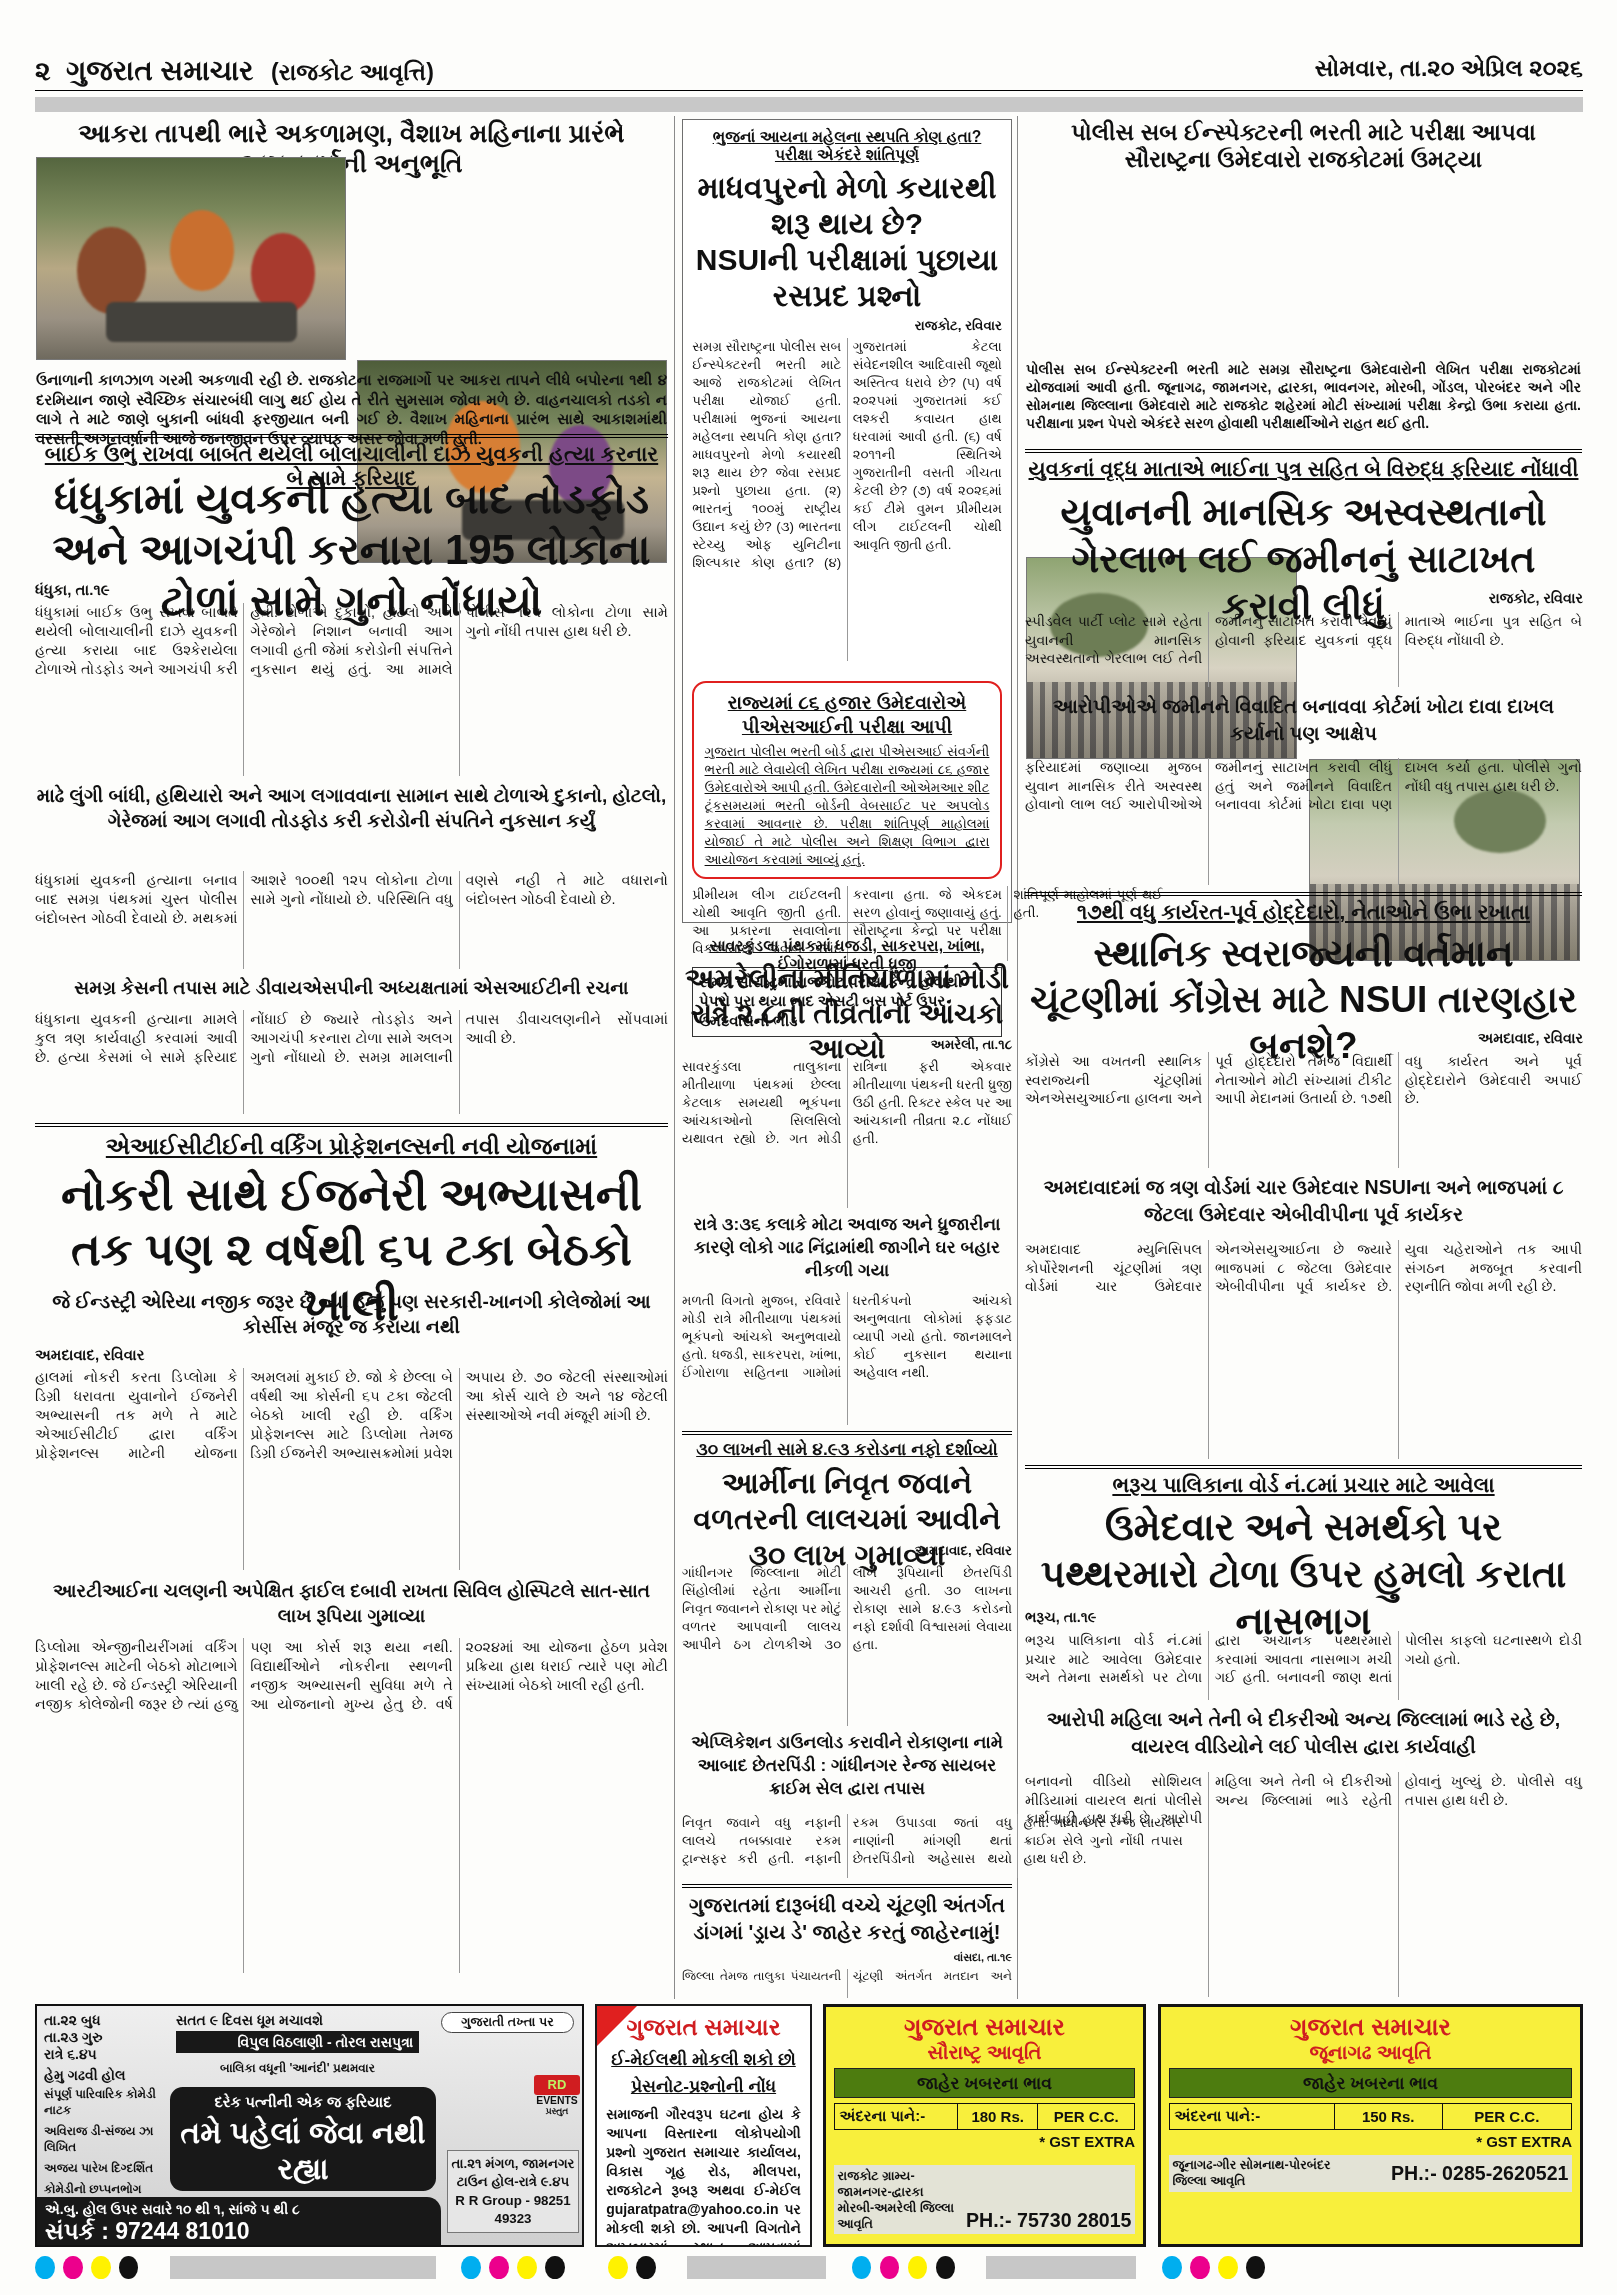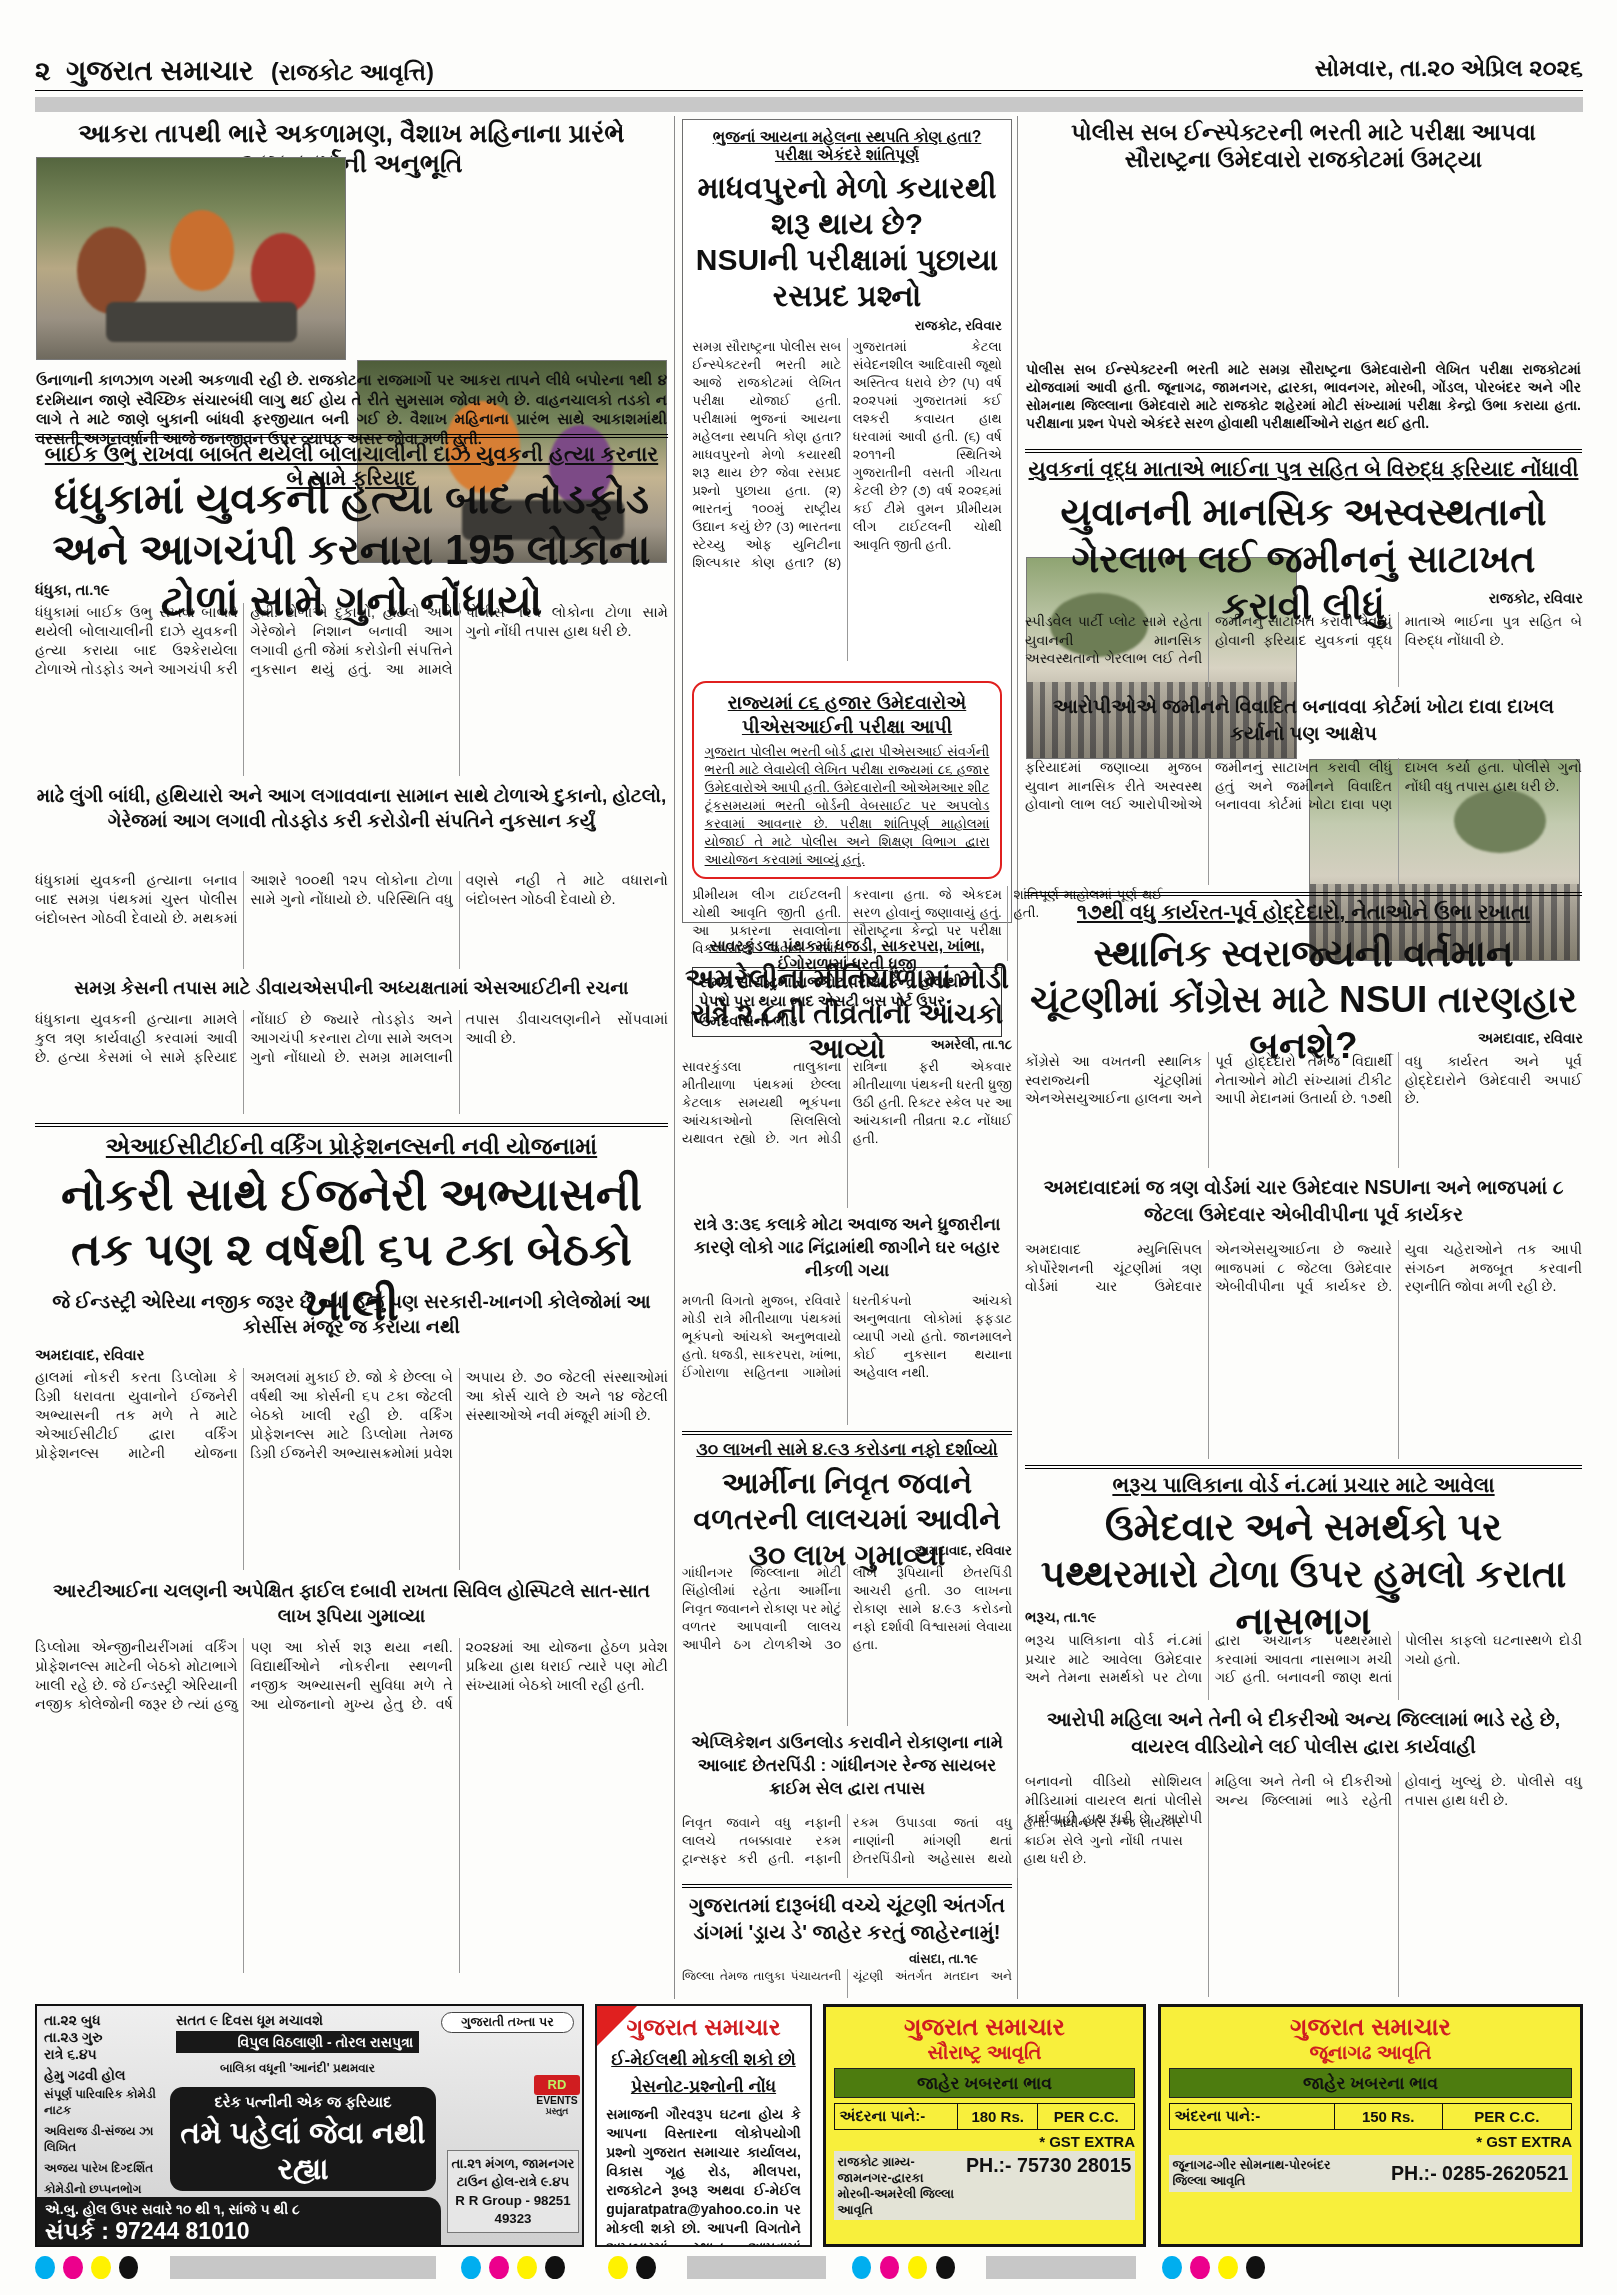--- a/index.html
+++ b/index.html
@@ -113,21 +113,21 @@
 <div class="abs k" style="left:682px;top:1439px;width:330px;font-size:17.3px;">૩૦ લાખની સામે ૪.૯૩ કરોડના નફો દર્શાવ્યો</div>
 <div class="abs hl" style="left:682px;top:1465px;width:330px;font-size:29px;line-height:36px;">આર્મીના નિવૃત જવાને વળતરની લાલચમાં આવીને ૩૦ લાખ ગુમાવ્યા</div>
 <div class="abs dl" style="left:682px;top:1543px;width:330px;font-size:13.3px;">અમદાવાદ, રવિવાર</div>
 <div class="abs just cols2" style="left:682px;top:1564px;width:330px;height:162px;font-size:13.3px;line-height:18px;">ગાંધીનગર જિલ્લાના મોટી સિંહોલીમાં રહેતા આર્મીના નિવૃત જવાનને રોકાણ પર મોટું વળતર આપવાની લાલચ આપીને ઠગ ટોળકીએ ૩૦ લાખ રૂપિયાની છેતરપિંડી આચરી હતી. ૩૦ લાખના રોકાણ સામે ૪.૯૩ કરોડનો નફો દર્શાવી વિશ્વાસમાં લેવાયા હતા.</div>
 <div class="abs bb" style="left:682px;top:1731px;width:330px;font-size:17.3px;line-height:23px;">એપ્લિકેશન ડાઉનલોડ કરાવીને રોકાણના નામે આબાદ છેતરપિંડી : ગાંધીનગર રેન્જ સાયબર ક્રાઈમ સેલ દ્વારા તપાસ</div>
 <div class="abs just cols2" style="left:682px;top:1814px;width:330px;height:64px;font-size:13.3px;line-height:18px;">નિવૃત જવાને વધુ નફાની લાલચે તબક્કાવાર રકમ ટ્રાન્સફર કરી હતી. નફાની રકમ ઉપાડવા જતાં વધુ નાણાંની માંગણી થતાં છેતરપિંડીનો અહેસાસ થયો હતો. ગાંધીનગર રેન્જ સાયબર ક્રાઈમ સેલે ગુનો નોંધી તપાસ હાથ ધરી છે.</div>
 
 <div class="abs ruled" style="left:682px;top:1884px;width:330px;"></div>
 
 <div class="abs hl" style="left:682px;top:1892px;width:330px;font-size:20px;line-height:26.6px;">ગુજરાતમાં દારૂબંધી વચ્ચે ચૂંટણી અંતર્ગત ડાંગમાં 'ડ્રાય ડે' જાહેર કરતું જાહેરનામું!</div>
-<div class="abs dl" style="left:648px;top:1951px;width:330px;font-size:13px;">વાંસદા, તા.૧૯</div>
+<div class="abs dl" style="left:682px;top:1951px;width:330px;font-size:11px;">વાંસદા, તા.૧૯</div>
 <div class="abs just cols2" style="left:682px;top:1969px;width:330px;height:29px;font-size:12px;line-height:15.6px;overflow:hidden;">જિલ્લા તેમજ તાલુકા પંચાયતની ચૂંટણી અંતર્ગત મતદાન અને મતગણતરીના દિવસે ડાંગ જિલ્લામાં 'ડ્રાય ડે' જાહેર કરતું જાહેરનામું બહાર પડાયું છે. તા.૨૧ના સાંજના ૫-૦૦ કલાકથી મતદાન પૂર્ણ થાય ત્યાં સુધી દારૂના વેચાણ પર પ્રતિબંધ રહેશે. જે અન્વયે તંત્ર દ્વારા કાર્યવાહી હાથ ધરાઈ છે.</div>
 
 <div class="abs hl" style="left:1025px;top:119px;width:557px;font-size:23px;">પોલીસ સબ ઈન્સ્પેક્ટરની ભરતી માટે પરીક્ષા આપવા સૌરાષ્ટ્રના ઉમેદવારો રાજકોટમાં ઉમટ્યા</div>
 
 <div class="abs ph" style="left:1026px;top:151px;width:271px;height:202px;background:linear-gradient(180deg,#8fa472 0%,#b9c3a3 30%,#d8d3c3 55%,#b2ac9e 75%,#8e897c 100%);">
   <div class="crowd"></div>
   <div class="blob" style="left:23px;top:35px;width:98px;height:64px;background:#6d7d55;"></div>
 </div>
 <div class="abs ph" style="left:1309px;top:151px;width:271px;height:202px;background:linear-gradient(180deg,#93a877 0%,#c3cbb0 32%,#d4cfc0 58%,#aaa497 78%,#87816f 100%);">
   <div class="crowd"></div>
@@ -217,21 +217,21 @@
   <table style="margin-top:4.6px;font-size:15px;">
     <tbody>
         <tr>
       <td>અંદરના પાને:-</td>
       <td style="text-align:center;">180 Rs.</td>
       <td style="text-align:center;">PER C.C.</td>
     </tr>
   </tbody>
     </table>
   <div style="text-align:right;font-weight:bold;font-size:15px;margin-top:3.5px;">* GST EXTRA</div>
-  <div style="display:flex;align-items:flex-start;margin-top:1px;background:#e3e3d6;padding:2.3px 3.5px;">
+  <div style="display:flex;align-items:flex-end;margin-top:15px;background:#e3e3d6;padding:2.3px 3.5px;">
     <div style="flex:1;font-weight:bold;font-size:12.7px;line-height:16px;">
       <div>રાજકોટ ગ્રામ્ય-જામનગર-દ્વારકા</div>
       <div>મોરબી-અમરેલી જિલ્લા આવૃતિ</div>
     </div>
     <div style="font-weight:bold;font-size:19.6px;">PH.:- 75730 28015</div>
   </div>
 </div>
 
 <div class="abs yad" style="left:1158px;top:2004px;width:425px;height:243px;">
   <div class="masthead" style="font-size:24px;">ગુજરાત સમાચાર</div>

